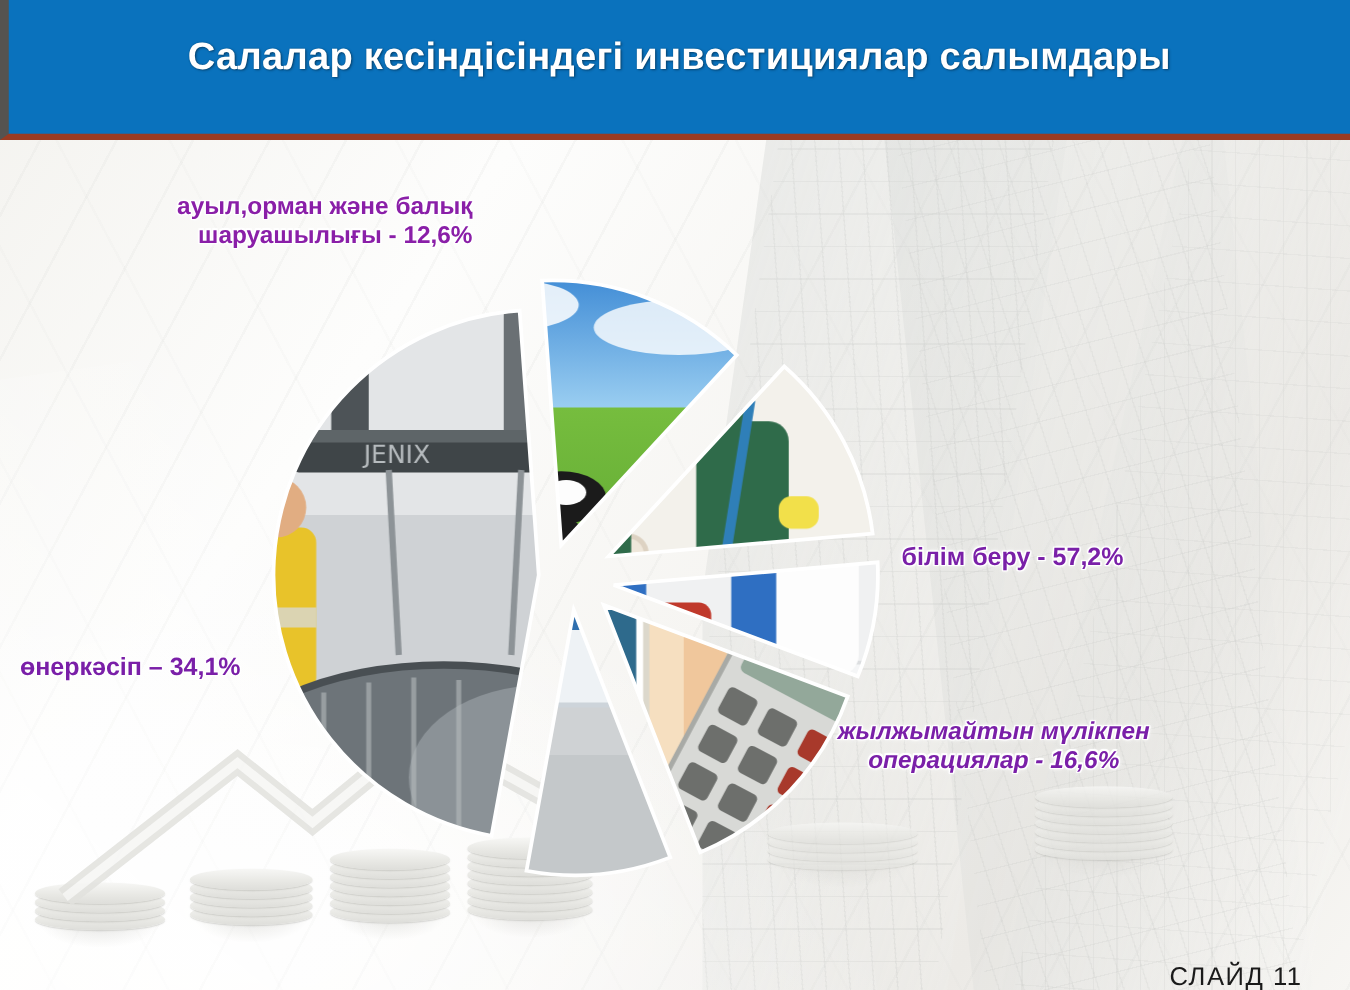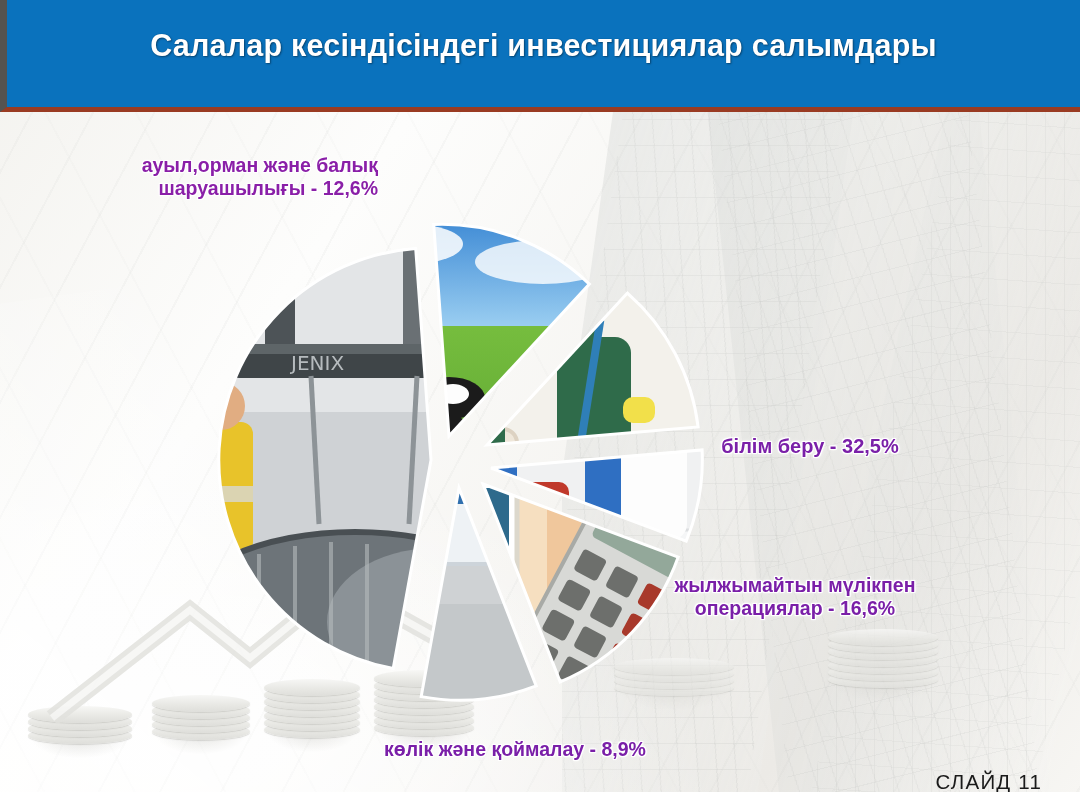--- a/index.html
+++ b/index.html
@@ -132,21 +132,21 @@
     color: #7d28a8;
     text-align: center;
     text-shadow:
       0 0 3px #ffffff, 0 0 3px #ffffff, 0 0 5px #ffffff,
       1px 1px 0 #ffffff, -1px 1px 0 #ffffff, 1px -1px 0 #ffffff, -1px -1px 0 #ffffff,
       0 1px 0 #fff, 0 -1px 0 #fff, 1px 0 0 #fff, -1px 0 0 #fff;
   }
   #label-agriculture { left: 108px; top: 154px; width: 270px; font-size: 19.5px; color:#8a1fa8;text-align:right; }
   #label-other       { left: 410px; top: 178px; width: 300px; font-size: 20px;   color:#6a1fb0; }
   #label-education   { left: 690px; top: 434px; width: 240px; font-size: 20px;   color:#7a20a8; }
-  #label-realestate  { left: 664px; top: 574px; width: 262px; font-size: 19.5px; color:#7a1fa8; }
+  #label-realestate  { left: 664px; top: 574px; width: 262px; font-size: 19.5px; color:#7a1fa8;font-style:italic; }
   #label-transport   { left: 372px; top: 738px; width: 286px; font-size: 19.5px; color:#7a1fa8; }
   #label-industry    { left: 16px;  top: 522px; width: 220px; font-size: 20px;   color:#7a1fa8; text-align:left; }
 
   
   #slide-number {
     position: absolute;
     right: 38px; bottom: -2px;
     font-size: 20.5px;
     color: #1a1a1a;
     letter-spacing: 1.2px;
@@ -519,19 +519,19 @@
         <path transform="translate(22,30)" d="M 236 236 L 431.2 309.1 A 212 212 0 0 1 313.2 433.9 Z" fill="url(#pat-house)" stroke="#ffffff" stroke-width="3"></path>
 
         <path transform="translate(-2,34)" d="M 236 236 L 313.2 433.9 A 212 212 0 0 1 198.2 444.6 Z" fill="url(#pat-truck)" stroke="#ffffff" stroke-width="3"></path>
 
         <path transform="translate(-30,6)" d="M 236 236 L 198.2 444.6 A 212 212 0 0 1 220.7 24.5 Z" fill="url(#pat-industry)" stroke="#ffffff" stroke-width="3"></path>
       </g>
     </svg>
   </div>
 
   <div class="pie-label" id="label-agriculture">ауыл,орман және балық шаруашылығы - 12,6%</div>
-  <div class="pie-label" id="label-education">білім беру - 32,5%</div>
+  <div class="pie-label" id="label-education">білім беру - 57,2%</div>
   <div class="pie-label" id="label-realestate">жылжымайтын мүлікпен операциялар - 16,6%</div>
-  <div class="pie-label" id="label-transport">көлік және қоймалау - 8,9%</div>
+  <div class="pie-label" id="label-industry">өнеркәсіп – 34,1%</div>
 
   <div id="slide-number">СЛАЙД 11</div>
 
 </div>
 
 </body></html>

